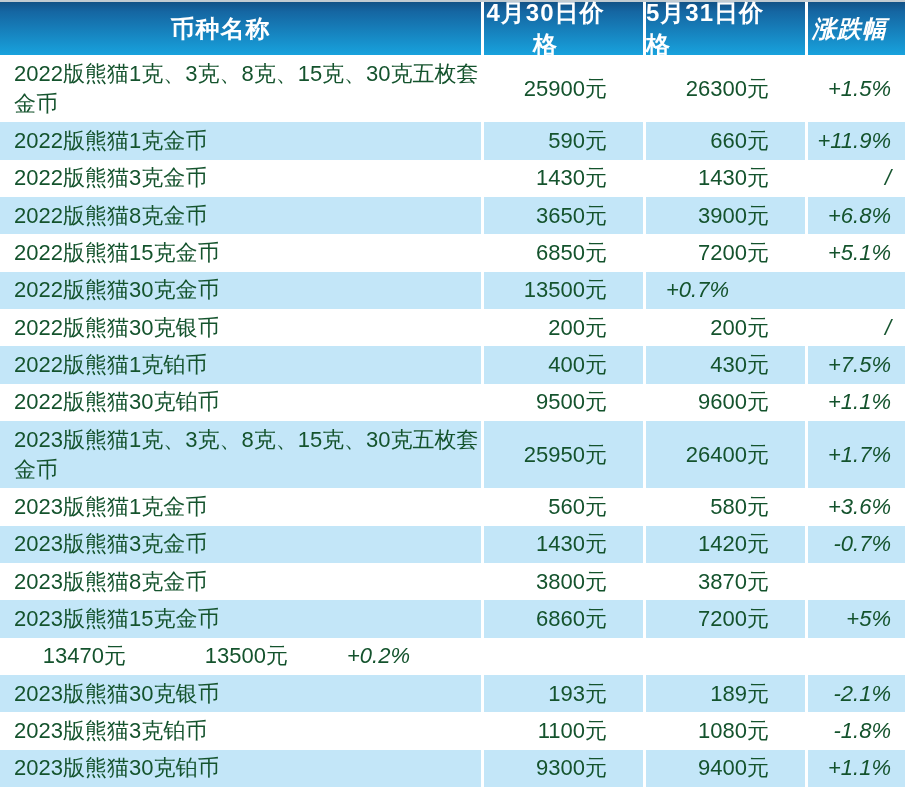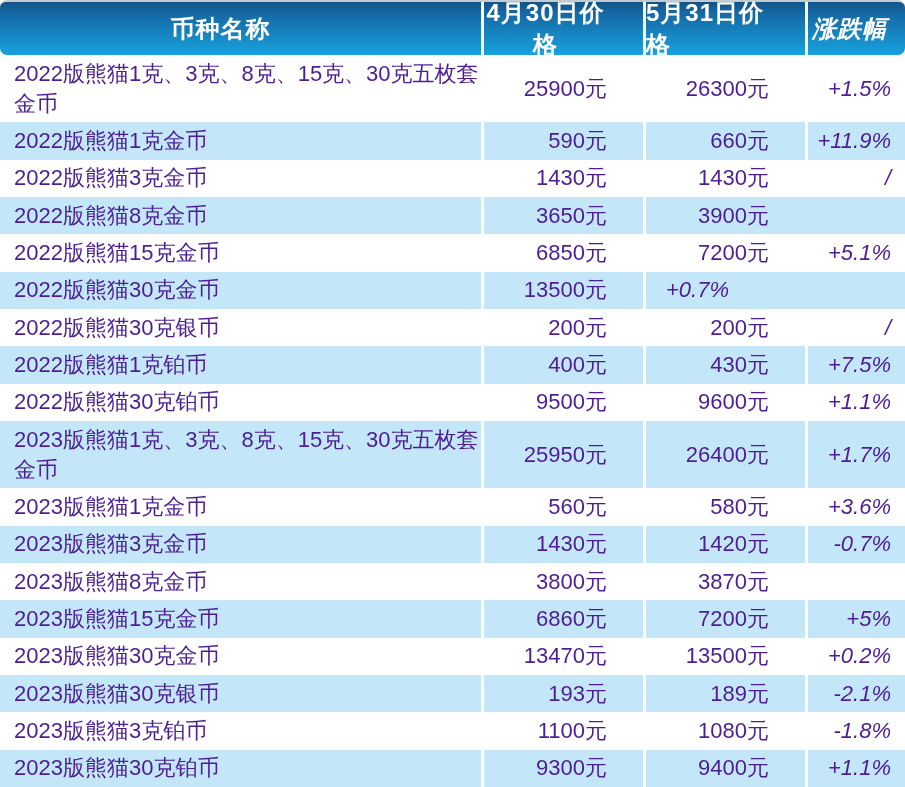--- a/index.html
+++ b/index.html
@@ -17,40 +17,39 @@
   
   .header-row {
     height: 55px;
     flex: 0 0 55px;
     display: flex;
     border-top: 2px solid #c2cbd1;
     background: linear-gradient(180deg, #125286 0%, #1566a2 18%, #18a2dd 100%);
     color: #ffffff;
     font-size: 24px;
     font-weight: bold;
-    border-radius: 7px;
   }
   .header-row .cell {
     display: flex;
     align-items: center;
     justify-content: center;
     letter-spacing: 1px;
   }
   .header-row .col-name { padding-right: 54px; }
   
   .table-body {
     flex: 1 1 auto;
     display: flex;
     flex-direction: column;
   }
   .row {
     flex: 1 1 auto;
     display: flex;
     background: #ffffff;
-    color: #4c1d95;
+    color: #14532d;
     font-size: 22px;
   }
   .row:nth-child(even) { background: #c3e6f8; }
   .cell {
     display: flex;
     align-items: center;
   }
   .col-name  { width: 481px; flex: 0 0 481px; padding-left: 14px; }
   .col-p1    { width: 162px; flex: 0 0 162px; justify-content: flex-end; padding-right: 36px; text-align: center; }
   .col-p2    { width: 162px; flex: 0 0 162px; justify-content: flex-end; padding-right: 36px; }
@@ -92,20 +91,21 @@
     <div class="cell col-name">2022版熊猫3克金币</div>
     <div class="cell col-p1">1430元</div>
     <div class="cell col-p2">1430元</div>
     <div class="cell col-chg">/</div>
   </div>
 
   <div class="row">
     <div class="cell col-name">2022版熊猫8克金币</div>
     <div class="cell col-p1">3650元</div>
     <div class="cell col-p2">3900元</div>
+    <div class="cell col-chg">+6.8%</div>
   </div>
 
   <div class="row">
     <div class="cell col-name">2022版熊猫15克金币</div>
     <div class="cell col-p1">6850元</div>
     <div class="cell col-p2">7200元</div>
     <div class="cell col-chg">+5.1%</div>
   </div>
 
   <div class="row">
@@ -163,21 +163,20 @@
   </div>
 
   <div class="row">
     <div class="cell col-name">2023版熊猫15克金币</div>
     <div class="cell col-p1">6860元</div>
     <div class="cell col-p2">7200元</div>
     <div class="cell col-chg">+5%</div>
   </div>
 
   <div class="row">
-    <div class="cell col-name">2023版熊猫30克金币</div>
     <div class="cell col-p1">13470元</div>
     <div class="cell col-p2">13500元</div>
     <div class="cell col-chg">+0.2%</div>
   </div>
 
   <div class="row">
     <div class="cell col-name">2023版熊猫30克银币</div>
     <div class="cell col-p1">193元</div>
     <div class="cell col-p2">189元</div>
     <div class="cell col-chg">-2.1%</div>

